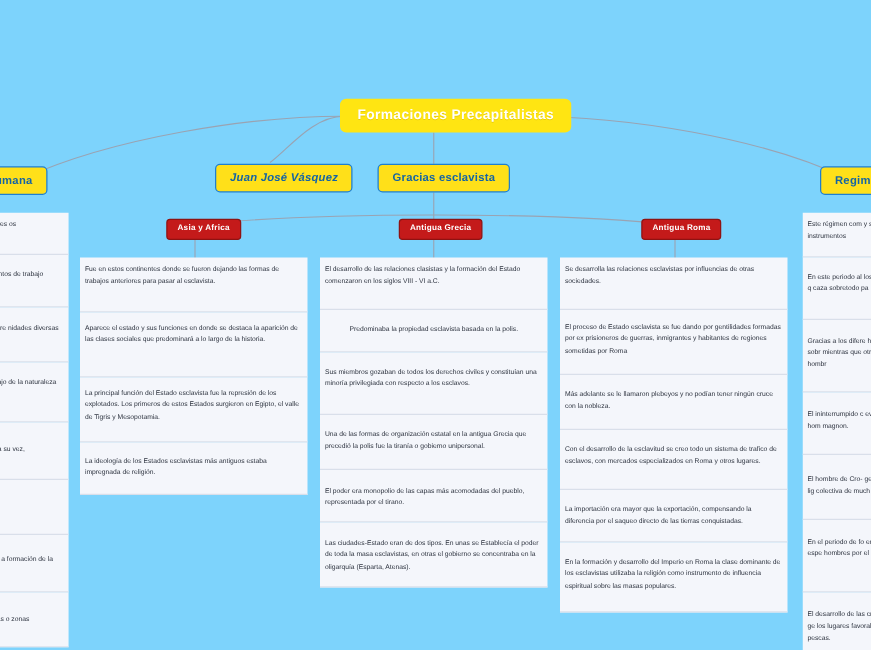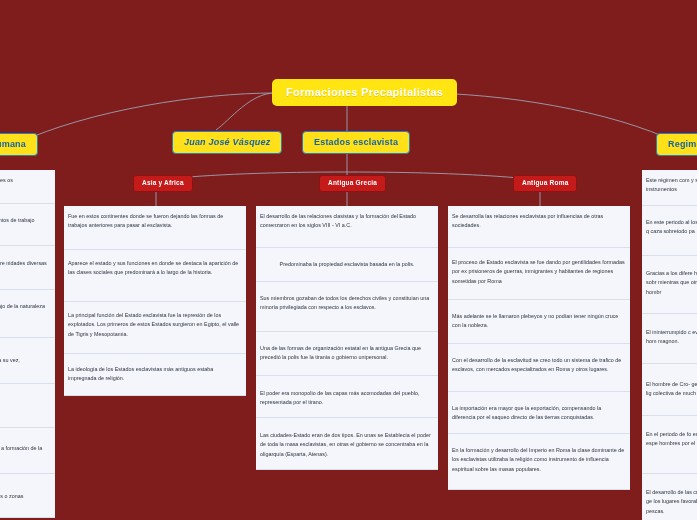--- a/index.html
+++ b/index.html
@@ -6,21 +6,21 @@
   html, body {
     margin: 0; padding: 0;
     width: 697px; height: 520px;
     background: #f4f6fb;
     font-family: "Liberation Sans", sans-serif;
     overflow: hidden;
   }
   #canvas {
     position: relative;
     width: 697px; height: 520px;
-    background: #7f1d1d;
+    background: #7dd3fc;
     overflow: hidden;
   }
   #links {
     position: absolute; left: 0; top: 0;
     width: 697px; height: 520px;
     pointer-events: none;
   }
 
   
   .node {
@@ -124,21 +124,21 @@
       <path d="M 540,408 L 540,420"></path>
     </g>
   </svg>
 
   <div class="node node-root" style="left:272px; top:79px;">Formaciones Precapitalistas</div>
 
   <div class="node node-l2" style="left:-16px; top:133px;">umana</div>
 
   <div class="node node-l2" style="left:172px; top:131px;font-style:italic;">Juan José Vásquez</div>
 
-  <div class="node node-l2" style="left:302px; top:131px;">Estados esclavista</div>
+  <div class="node node-l2" style="left:302px; top:131px;">Gracias esclavista</div>
 
   <div class="node node-l2" style="left:656px; top:133px;">Regimen</div>
 
   <div class="node node-l3" style="left:133px; top:175px;">Asia y Africa</div>
 
   <div class="node node-l3" style="left:319px; top:175px;">Antigua Grecia</div>
 
   <div class="node node-l3" style="left:513px; top:175px;">Antigua Roma</div>
 
   <div class="column clip-left" style="left:-42px; top:170px; width:97px;">

